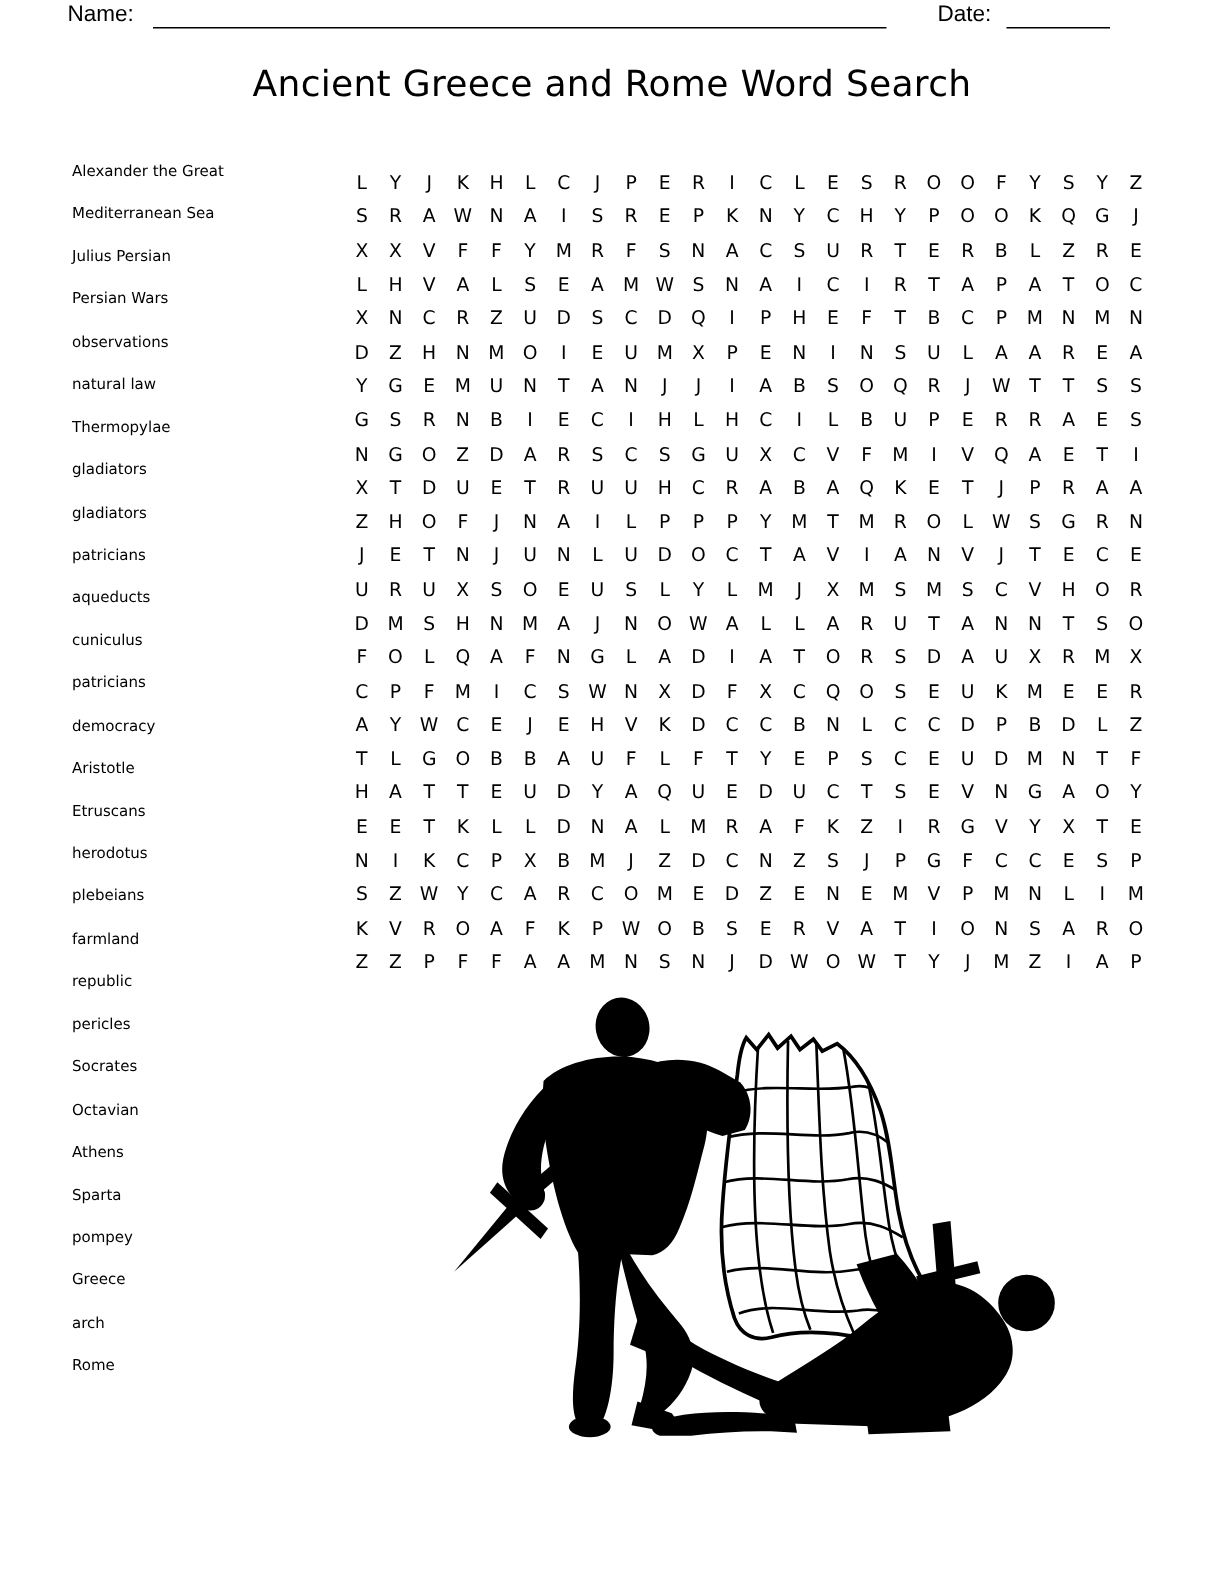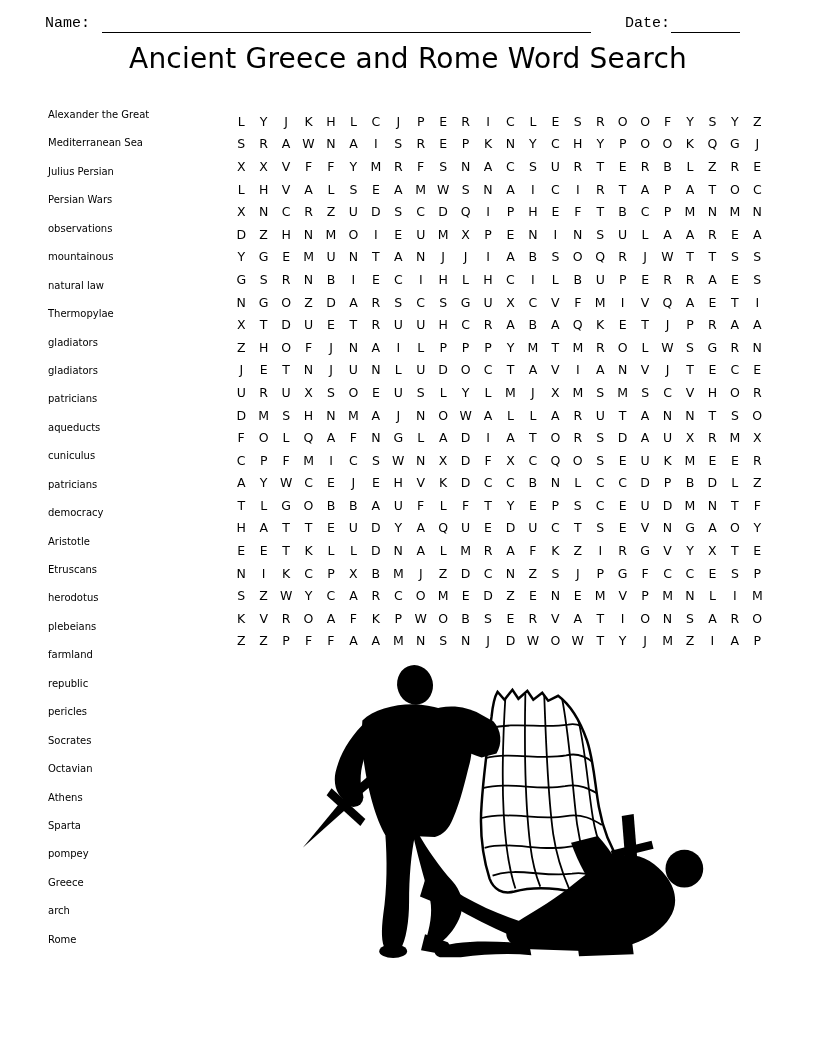--- a/index.html
+++ b/index.html
@@ -1,30 +1,30 @@
 <!DOCTYPE html>
 <html><head>
 <meta charset="utf-8">
 <style>
   html,body{margin:0;padding:0}
   body{
     width:816px;height:1056px;position:relative;overflow:hidden;
     background:#ffffff;color:#000;
     font-family:"DejaVu Sans",sans-serif;
   }
-  .topline{position:absolute;left:0;top:14px;width:680px;height:24px;
-    font-family:Liberation Mono, monospace;font-size:15px}
+  .topline{position:absolute;left:0;top:0;width:680px;height:24px;
+    font-family:Liberation Sans, sans-serif;font-size:15px}
   .lbl{position:absolute;top:1px;white-space:nowrap}
   .lbl-name{left:45px}
   .lbl-date{left:625px}
   .blank{position:absolute;top:0;height:18px;border-bottom:1.4px solid #000}
   .blank-name{left:102px;width:489px}
   .blank-date{left:671px;width:69px}
   .title{position:absolute;left:0;top:42px;width:816px;margin:0;
-    text-align:center;font-size:28px;font-weight:500;letter-spacing:.2px}
+    text-align:center;font-size:24px;font-weight:500;letter-spacing:.2px}
   .words{position:absolute;left:48px;top:101px;margin:0;padding:0;
     list-style:none;font-size:10px}
   .words li{height:28.45px;line-height:28.45px;white-space:nowrap}
   .grid{position:absolute;left:230px;top:110px;display:grid;
     grid-template-columns:repeat(24,22.45px);grid-auto-rows:22.6px;
     font-size:12.5px;font-weight:500}
   .cell{display:flex;align-items:center;justify-content:center}
   .illus{position:absolute;left:281px;top:659px}
 </style>
 </head>
@@ -38,21 +38,20 @@
 </div>
 
 <h1 class="title">Ancient Greece and Rome Word Search</h1>
 
 <ul class="words">
     <li>Alexander the Great</li>
     <li>Mediterranean Sea</li>
     <li>Julius Persian</li>
     <li>Persian Wars</li>
     <li>observations</li>
-    <li>mountainous</li>
     <li>natural law</li>
     <li>Thermopylae</li>
     <li>gladiators</li>
     <li>gladiators</li>
     <li>patricians</li>
     <li>aqueducts</li>
     <li>cuniculus</li>
     <li>patricians</li>
     <li>democracy</li>
     <li>Aristotle</li>

